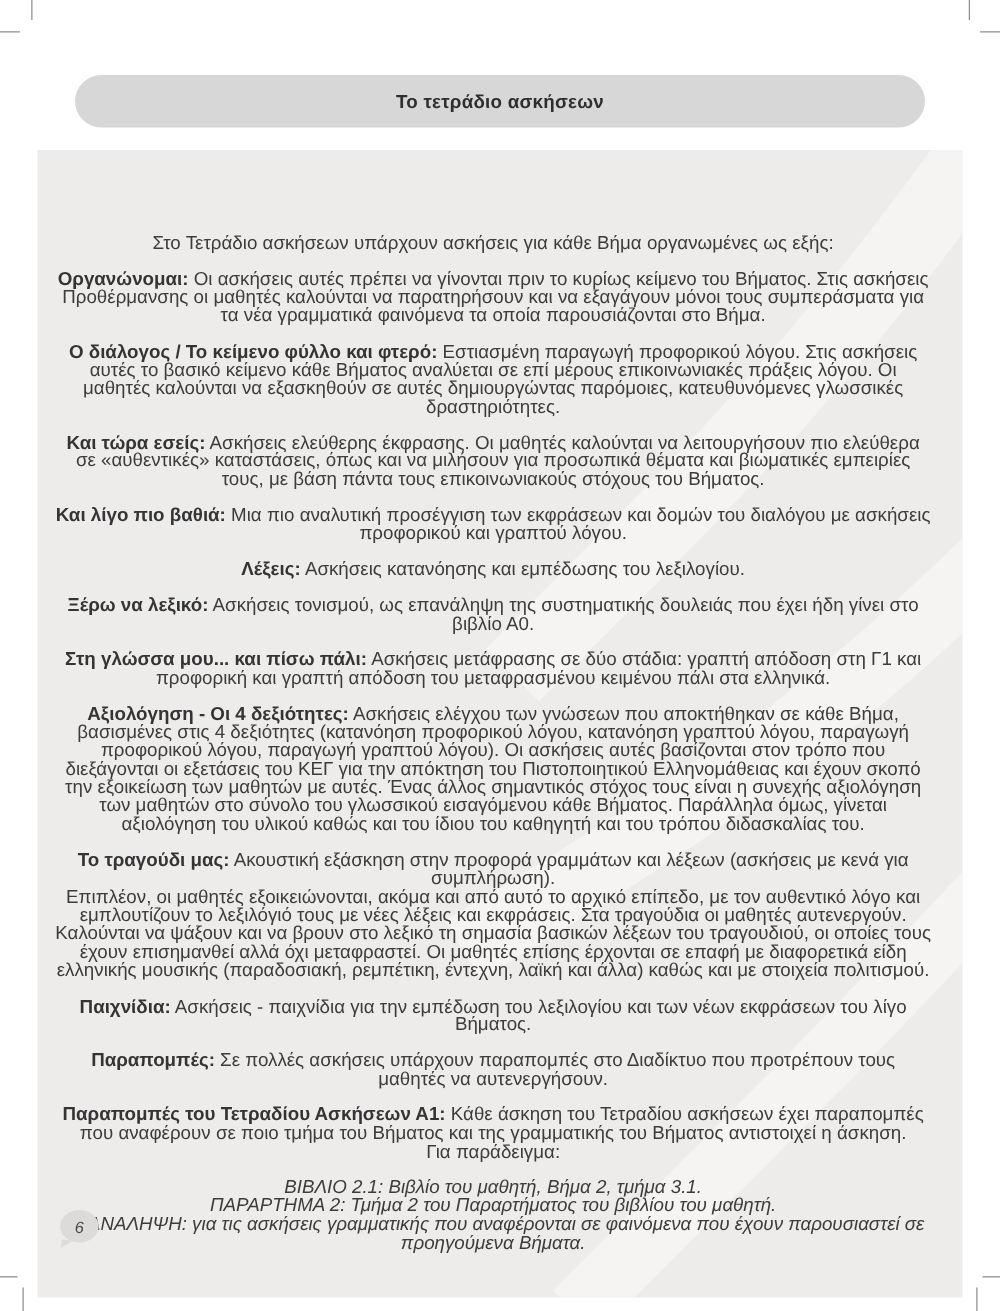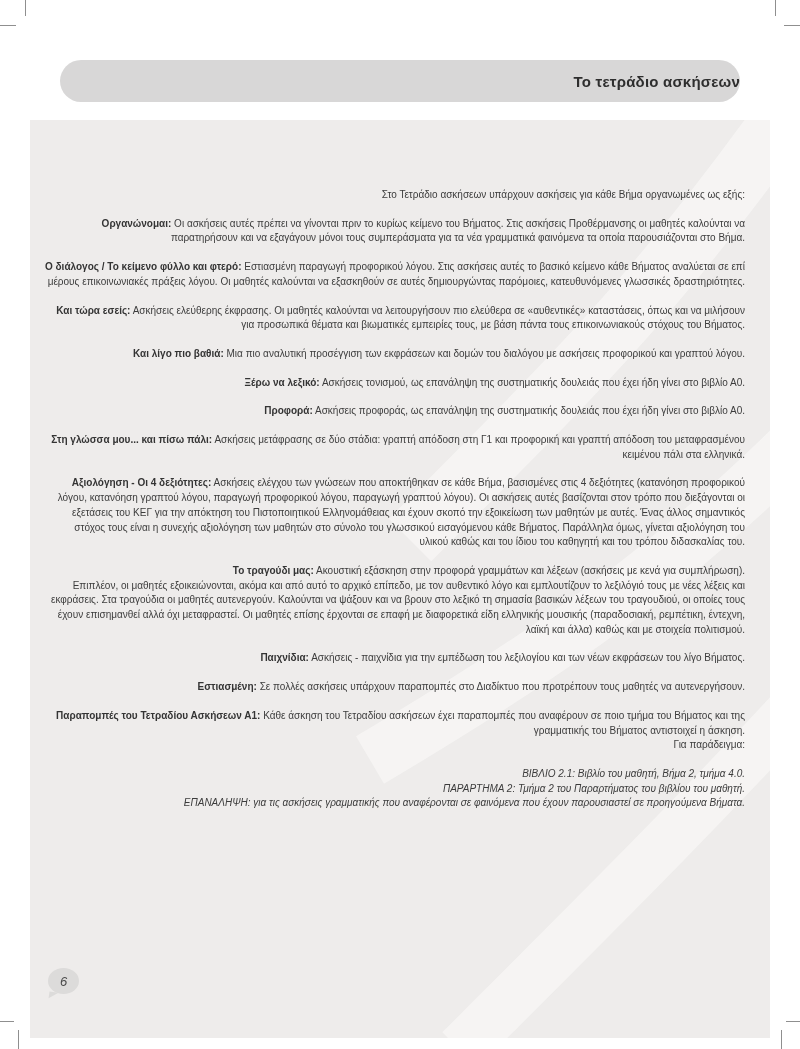--- a/index.html
+++ b/index.html
@@ -11,36 +11,36 @@
     overflow:hidden;
   }
   
   .crop{position:absolute;background:#8f8f8f;}
   .crop.h{height:1px;width:16px;}
   .crop.v{width:1px;height:16px;}
   
   .title-pill{
     position:absolute;left:60px;top:60px;width:680px;height:42px;
     background:#d8d7d7;border-radius:21px;
-    display:flex;align-items:center;justify-content:flex-end;
+    display:flex;align-items:center;justify-content:center;
   }
   .title-pill h1{
     margin:0;font-size:15px;font-weight:bold;color:#2e2e2e;letter-spacing:.2px;
   }
   
   .panel{
     position:absolute;left:30px;top:120px;width:740px;height:918px;
     background:#eeeceb;overflow:hidden;
   }
   .watermark{position:absolute;left:0;top:0;pointer-events:none;}
   .content{
     position:relative;
     padding:68px 25px 0 14px;
-    font-size:10px;line-height:14.7px;color:#3c3c3c;
-    text-align:right;
+    font-size:15px;line-height:14.7px;color:#3c3c3c;
+    text-align:center;
   }
   .para{margin:0 0 14px 0;}
   .para b{font-weight:bold;color:#343434;}
   .gap-top{}
   .block{display:block;}
   .examples{margin:0;font-style:italic;}
   
   .page-bubble{
     position:absolute;left:18px;top:848px;width:31px;height:26px;
     background:#dcdbda;border-radius:50%;
@@ -87,39 +87,39 @@
 
     <p class="para"><b>Οργανώνομαι:</b><span> Οι ασκήσεις αυτές πρέπει να γίνονται πριν το κυρίως κείμενο του Βήματος. Στις ασκήσεις Προθέρμανσης οι μαθητές καλούνται να παρατηρήσουν και να εξαγάγουν μόνοι τους συμπεράσματα για τα νέα γραμματικά φαινόμενα τα οποία παρουσιάζονται στο Βήμα.</span></p>
 
     <p class="para"><b>Ο διάλογος / Το κείμενο φύλλο και φτερό:</b><span> Εστιασμένη παραγωγή προφορικού λόγου. Στις ασκήσεις αυτές το βασικό κείμενο κάθε Βήματος αναλύεται σε επί μέρους επικοινωνιακές πράξεις λόγου. Οι μαθητές καλούνται να εξασκηθούν σε αυτές δημιουργώντας παρόμοιες, κατευθυνόμενες γλωσσικές δραστηριότητες.</span></p>
 
     <p class="para"><b>Και τώρα εσείς:</b><span> Ασκήσεις ελεύθερης έκφρασης. Οι μαθητές καλούνται να λειτουργήσουν πιο ελεύθερα σε «αυθεντικές» καταστάσεις, όπως και να μιλήσουν για προσωπικά θέματα και βιωματικές εμπειρίες τους, με βάση πάντα τους επικοινωνιακούς στόχους του Βήματος.</span></p>
 
     <p class="para"><b>Και λίγο πιο βαθιά:</b><span> Μια πιο αναλυτική προσέγγιση των εκφράσεων και δομών του διαλόγου με ασκήσεις προφορικού και γραπτού λόγου.</span></p>
 
 
+    <p class="para"><b>Λέξεις:</b><span> Ασκήσεις κατανόησης και εμπέδωσης του λεξιλογίου.</span></p>
 
     <p class="para"><b>Ξέρω να λεξικό:</b><span> Ασκήσεις τονισμού, ως επανάληψη της συστηματικής δουλειάς που έχει ήδη γίνει στο βιβλίο Α0.</span></p>
 
-    <p class="para"><b>Προφορά:</b><span> Ασκήσεις προφοράς, ως επανάληψη της συστηματικής δουλειάς που έχει ήδη γίνει στο βιβλίο Α0.</span></p>
 
     <p class="para"><b>Στη γλώσσα μου... και πίσω πάλι:</b><span> Ασκήσεις μετάφρασης σε δύο στάδια: γραπτή απόδοση στη Γ1 και προφορική και γραπτή απόδοση του μεταφρασμένου κειμένου πάλι στα ελληνικά.</span></p>
 
     <p class="para"><b>Αξιολόγηση - Οι 4 δεξιότητες:</b><span> Ασκήσεις ελέγχου των γνώσεων που αποκτήθηκαν σε κάθε Βήμα, βασισμένες στις 4 δεξιότητες (κατανόηση προφορικού λόγου, κατανόηση γραπτού λόγου, παραγωγή προφορικού λόγου, παραγωγή γραπτού λόγου). Οι ασκήσεις αυτές βασίζονται στον τρόπο που διεξάγονται οι εξετάσεις του ΚΕΓ για την απόκτηση του Πιστοποιητικού Ελληνομάθειας και έχουν σκοπό την εξοικείωση των μαθητών με αυτές. Ένας άλλος σημαντικός στόχος τους είναι η συνεχής αξιολόγηση των μαθητών στο σύνολο του γλωσσικού εισαγόμενου κάθε Βήματος. Παράλληλα όμως, γίνεται αξιολόγηση του υλικού καθώς και του ίδιου του καθηγητή και του τρόπου διδασκαλίας του.</span></p>
 
     <p class="para"><b>Το τραγούδι μας:</b><span> Ακουστική εξάσκηση στην προφορά γραμμάτων και λέξεων (ασκήσεις με κενά για συμπλήρωση).</span><span class="block">Επιπλέον, οι μαθητές εξοικειώνονται, ακόμα και από αυτό το αρχικό επίπεδο, με τον αυθεντικό λόγο και εμπλουτίζουν το λεξιλόγιό τους με νέες λέξεις και εκφράσεις. Στα τραγούδια οι μαθητές αυτενεργούν. Καλούνται να ψάξουν και να βρουν στο λεξικό τη σημασία βασικών λέξεων του τραγουδιού, οι οποίες τους έχουν επισημανθεί αλλά όχι μεταφραστεί. Οι μαθητές επίσης έρχονται σε επαφή με διαφορετικά είδη ελληνικής μουσικής (παραδοσιακή, ρεμπέτικη, έντεχνη, λαϊκή και άλλα) καθώς και με στοιχεία πολιτισμού.</span></p>
 
     <p class="para"><b>Παιχνίδια:</b><span> Ασκήσεις - παιχνίδια για την εμπέδωση του λεξιλογίου και των νέων εκφράσεων του λίγο Βήματος.</span></p>
 
-    <p class="para"><b>Εστιασμένη:</b><span> Σε πολλές ασκήσεις υπάρχουν παραπομπές στο Διαδίκτυο που προτρέπουν τους μαθητές να αυτενεργήσουν.</span></p>
+    <p class="para"><b>Παραπομπές:</b><span> Σε πολλές ασκήσεις υπάρχουν παραπομπές στο Διαδίκτυο που προτρέπουν τους μαθητές να αυτενεργήσουν.</span></p>
 
     <p class="para gap-top"><b>Παραπομπές του Τετραδίου Ασκήσεων Α1:</b><span>  Κάθε άσκηση του Τετραδίου ασκήσεων έχει παραπομπές που αναφέρουν σε ποιο τμήμα του Βήματος και της γραμματικής του Βήματος αντιστοιχεί η άσκηση.</span><span class="block">Για παράδειγμα:</span></p>
 
     <p class="examples">
-      <span class="block">ΒΙΒΛΙΟ 2.1: Βιβλίο του μαθητή, Βήμα 2, τμήμα 4.0.</span>
+      <span class="block">ΒΙΒΛΙΟ 2.1: Βιβλίο του μαθητή, Βήμα 2, τμήμα 3.1.</span>
       <span class="block">ΠΑΡΑΡΤΗΜΑ 2: Τμήμα 2 του Παραρτήματος του βιβλίου του μαθητή.</span>
       <span class="block">ΕΠΑΝΑΛΗΨΗ: για τις ασκήσεις γραμματικής που αναφέρονται σε φαινόμενα που έχουν παρουσιαστεί σε προηγούμενα Βήματα.</span>
     </p>
 
   </div>
 
   <div class="page-bubble">
     <span>6</span>
   </div>
 

